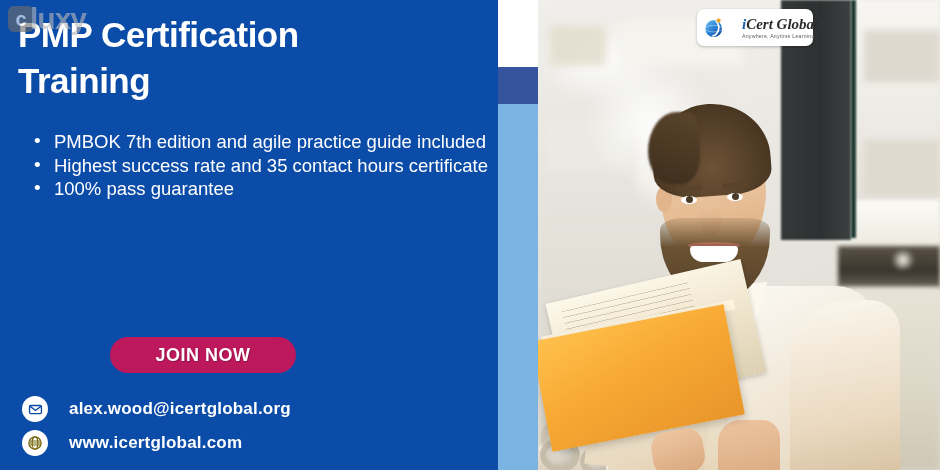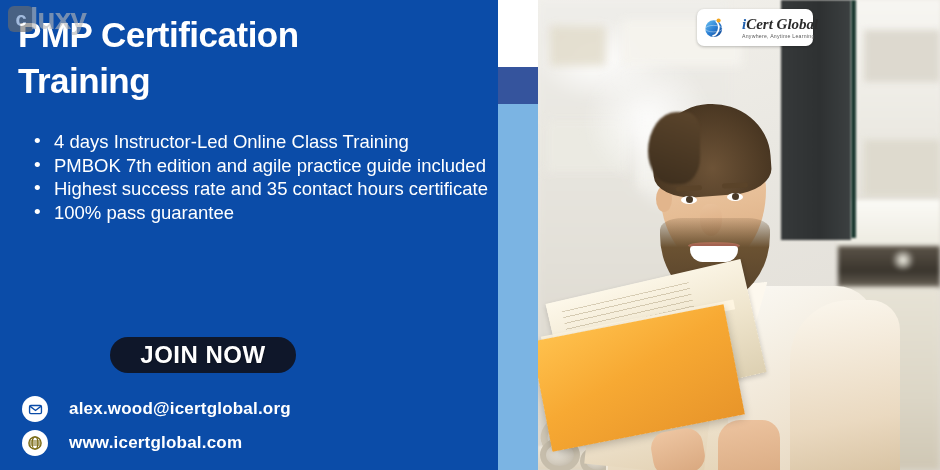--- a/index.html
+++ b/index.html
@@ -285,22 +285,22 @@
     padding-left:26px; margin-bottom:0;
   }
   .bullets li::before {
     content:"•"; position:absolute; left:6px; top:-1px;
     font-size:19px; color:#ffffff;
   }
 
   .cta {
     position:absolute; left:110px; top:337px;
     width:186px; height:36px; border-radius:18px;
-    background:#0f172a;
-    color:#ffffff; font-size:24px; font-weight:700; letter-spacing:.5px;
+    background:#be185d;
+    color:#ffffff; font-size:18px; font-weight:700; letter-spacing:.5px;
     display:flex; align-items:center; justify-content:center;
     z-index:6; cursor:pointer; border:none;
     text-shadow: 1px 1px 1px rgba(0,0,0,.25);
   }
 
   .contact { position:absolute; left:22px; top:396px; z-index:6; }
   .contact-row { display:flex; align-items:center; margin-bottom:8px; }
   .c-icon {
     width:26px; height:26px; border-radius:50%;
     background:#ffffff; display:flex; align-items:center; justify-content:center;
@@ -417,21 +417,20 @@
     <div class="stripe-mid"></div>
     <div class="stripe-light"></div>
   </div>
 
   <h1 class="title">
     <span class="l1">PMP Certification</span>
     <span class="l2">Training</span>
   </h1>
 
   <ul class="bullets">
-    <li>4 days Instructor-Led Online Class Training</li>
     <li>PMBOK 7th edition and agile practice guide included</li>
     <li>Highest success rate and 35 contact hours certificate</li>
     <li>100% pass guarantee</li>
   </ul>
 
   <button class="cta">JOIN NOW</button>
 
   <div class="contact">
     <div class="contact-row">
       <span class="c-icon">

